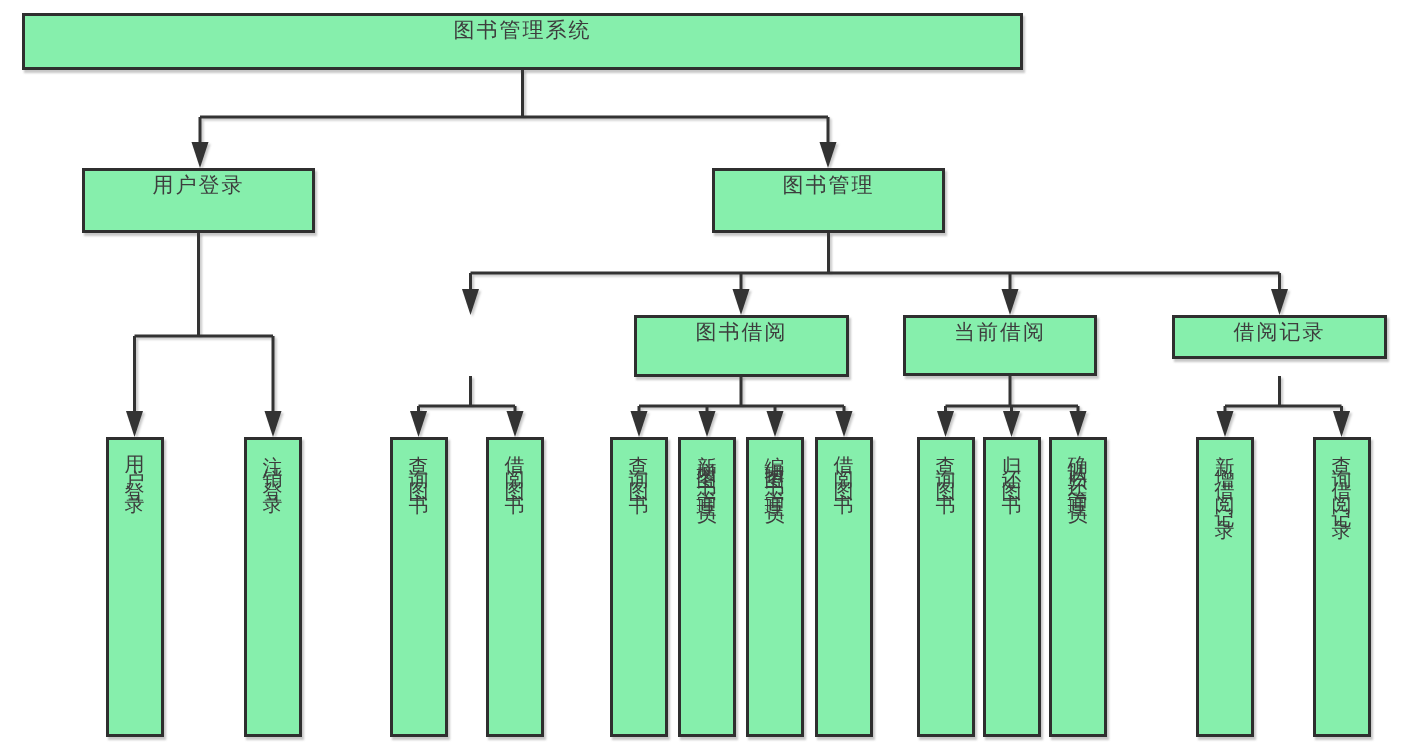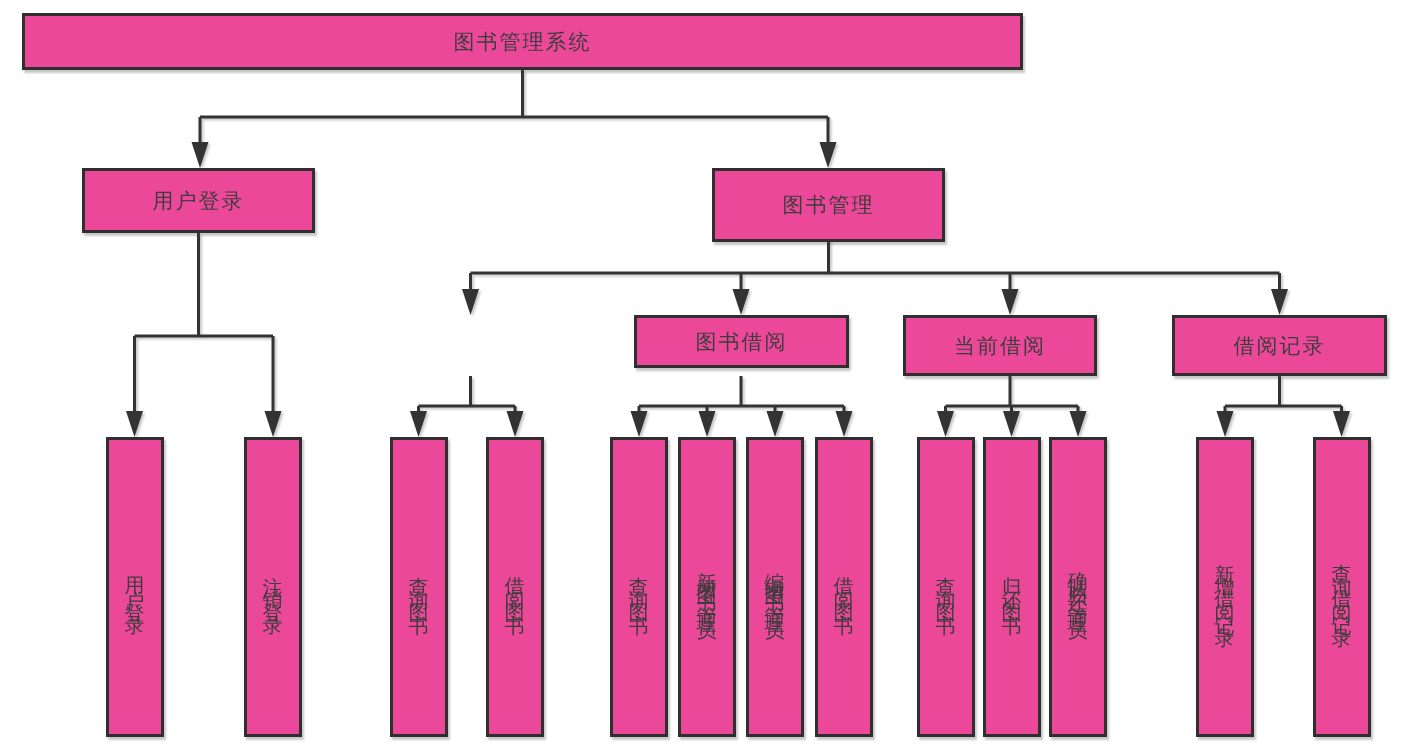--- a/index.html
+++ b/index.html
@@ -18,22 +18,22 @@
     overflow:hidden;
   }
   .connectors{
     position:absolute;left:0;top:0;width:1405px;height:747px;
     filter:drop-shadow(2px 2px 1px rgba(70,70,70,0.30));
   }
   .node{
     position:absolute;
     box-sizing:border-box;
     border:3px solid var(--box-border);
-    background:#ec4899;
-    display:flex;align-items:center;justify-content:center;
+    background:#86efac;
+    display:flex;align-items:flex-start;justify-content:center;
     box-shadow:2px 3px 2px rgba(70,70,70,0.30);
     color:var(--text);
   }
   .node .hlabel{
     font-size:21px;
     letter-spacing:2px;
     white-space:nowrap;
   }
   .vnode .vlabel{
     writing-mode:vertical-rl;
@@ -134,31 +134,31 @@
     </g>
   </svg>
 
   <div class="node" style="left:22px;top:13px;width:1001px;height:57px">
     <span class="hlabel">图书管理系统</span>
   </div>
 
   <div class="node" style="left:82px;top:168px;width:233px;height:65px">
     <span class="hlabel">用户登录</span>
   </div>
-  <div class="node" style="left:712px;top:168px;width:233px;height:74px">
+  <div class="node" style="left:712px;top:168px;width:233px;height:65px">
     <span class="hlabel">图书管理</span>
   </div>
 
-  <div class="node" style="left:634px;top:315px;width:215px;height:53px">
+  <div class="node" style="left:634px;top:315px;width:215px;height:62px">
     <span class="hlabel">图书借阅</span>
   </div>
   <div class="node" style="left:903px;top:315px;width:194px;height:61px">
     <span class="hlabel">当前借阅</span>
   </div>
-  <div class="node" style="left:1172px;top:315px;width:215px;height:61px">
+  <div class="node" style="left:1172px;top:315px;width:215px;height:44px">
     <span class="hlabel">借阅记录</span>
   </div>
 
   <div class="node vnode" style="left:106px;top:437px;width:58px;height:300px">
     <span class="vlabel vt-normal">用户登录</span>
   </div>
   <div class="node vnode" style="left:244px;top:437px;width:58px;height:300px">
     <span class="vlabel vt-normal">注销登录</span>
   </div>
 

